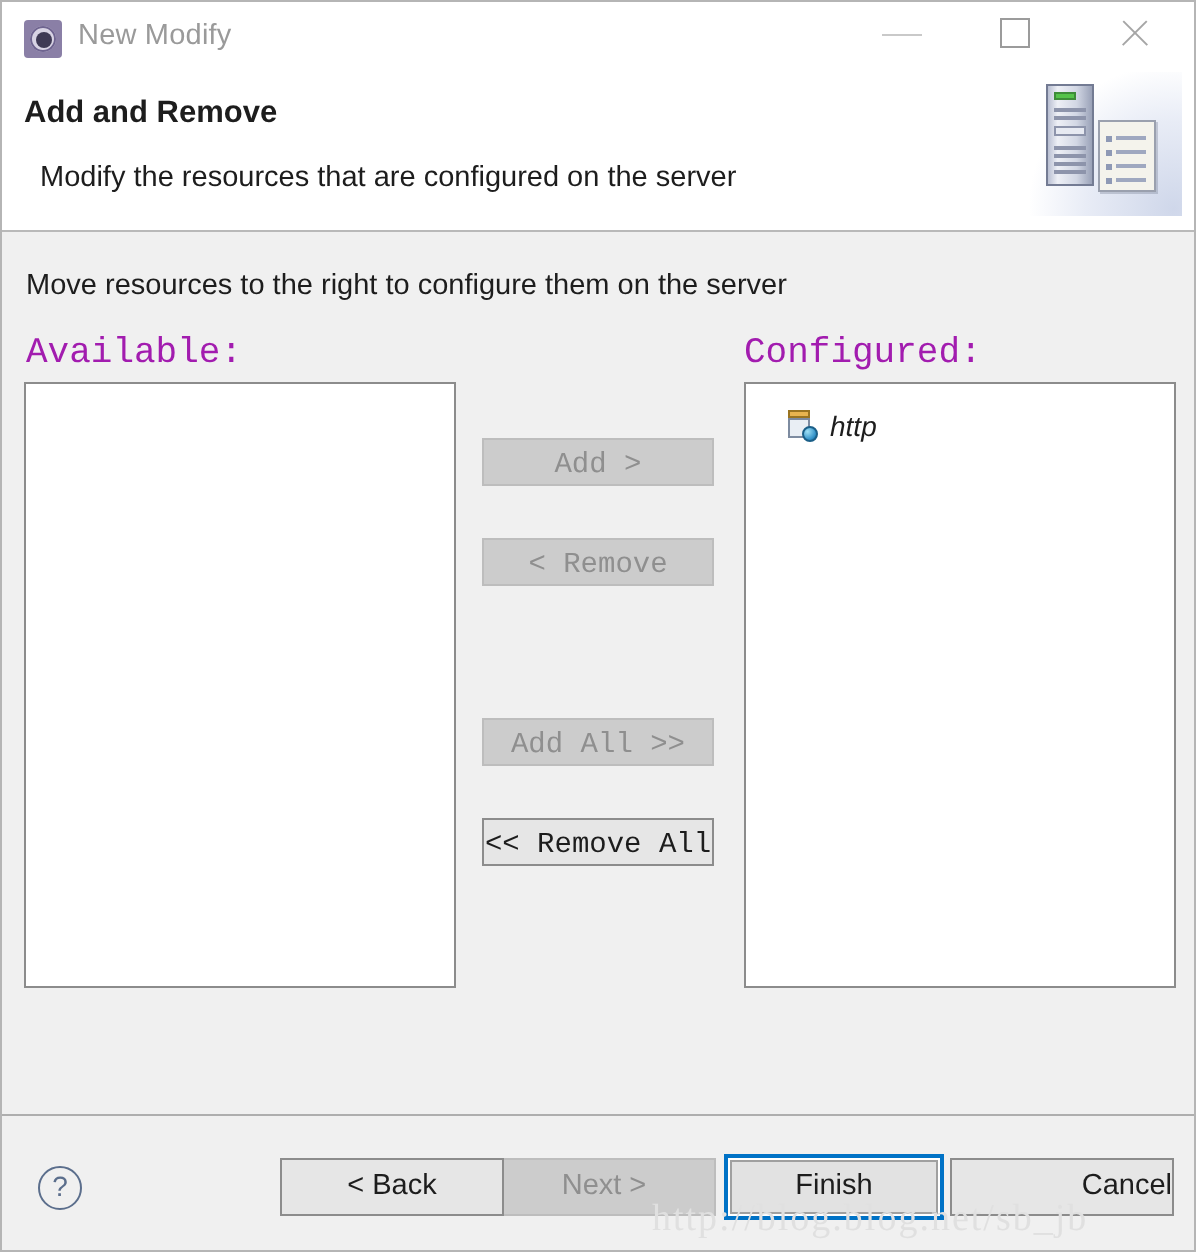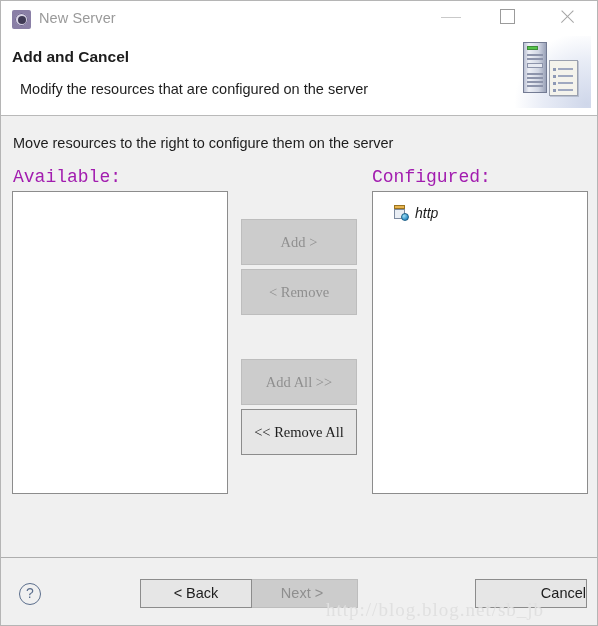--- a/index.html
+++ b/index.html
@@ -277,25 +277,25 @@
     background: radial-gradient(circle at 30% 30%, #9fe0f5 0%, #2f8fc7 70%, #12567f 100%);
     border: 1px solid #1b5f88;
     box-sizing: border-box;
   }
 
   
   .xfer-btn {
     position: absolute;
     left: 240px;
     width: 116px;
-    height: 46px;
+    height: 24px;
     background: #cccccc;
     border: 1px solid #adadad;
     box-sizing: border-box;
-    font-family: Liberation Serif, serif;
+    font-family: Liberation Mono, monospace;
     font-size: 14.5px;
     color: #1d1d1d;
     line-height: 26px;
     padding: 0;
     cursor: default;
   }
   .xfer-btn.disabled {
     color: #8f8f8f;
     background: #cccccc;
     border-color: #bdbdbd;
@@ -391,35 +391,35 @@
 </head>
 <body>
 
 <div id="dialog">
 
   <div class="titlebar">
     <div class="title-icon">
       <div class="gear-outer"></div>
       <div class="gear-inner"></div>
     </div>
-    <div class="title-text">New Server</div>
+    <div class="title-text">New Modify</div>
 
     <div class="win-btn win-btn-min">
       <div class="glyph-min"></div>
     </div>
     <div class="win-btn win-btn-max">
       <div class="glyph-max"></div>
     </div>
     <div class="win-btn win-btn-close">
       <div class="glyph-close"></div>
     </div>
   </div>
 
   <div class="header">
-    <div class="header-title">Add and Cancel</div>
+    <div class="header-title">Add and Remove</div>
     <div class="header-sub">Modify the resources that are configured on the server</div>
 
     <div class="banner-art">
       <div class="banner-sky"></div>
       <div class="banner-tower">
         <div class="led"></div>
         <div class="bay" style="top:11px"></div>
         <div class="bay" style="top:15px"></div>
         <div class="slot" style="top:20px"></div>
         <div class="bay" style="top:30px"></div>
@@ -466,17 +466,20 @@
     <button class="xfer-btn btn-remove-all">&lt;&lt; Remove All</button>
   </div>
 
   <div class="buttonbar"></div>
 
   <div class="help-icon">?</div>
 
   <button class="nav-btn btn-next disabled">Next &gt;</button>
   <button class="nav-btn btn-back">&lt; Back</button>
 
+  <div class="btn-finish-wrap">
+    <button class="btn-finish">Finish</button>
+  </div>
 
   <button class="nav-btn btn-cancel">Cancel</button>
 
   <div class="watermark">http://blog.blog.net/sb_jb</div>
 </div>
 
 </body></html>

